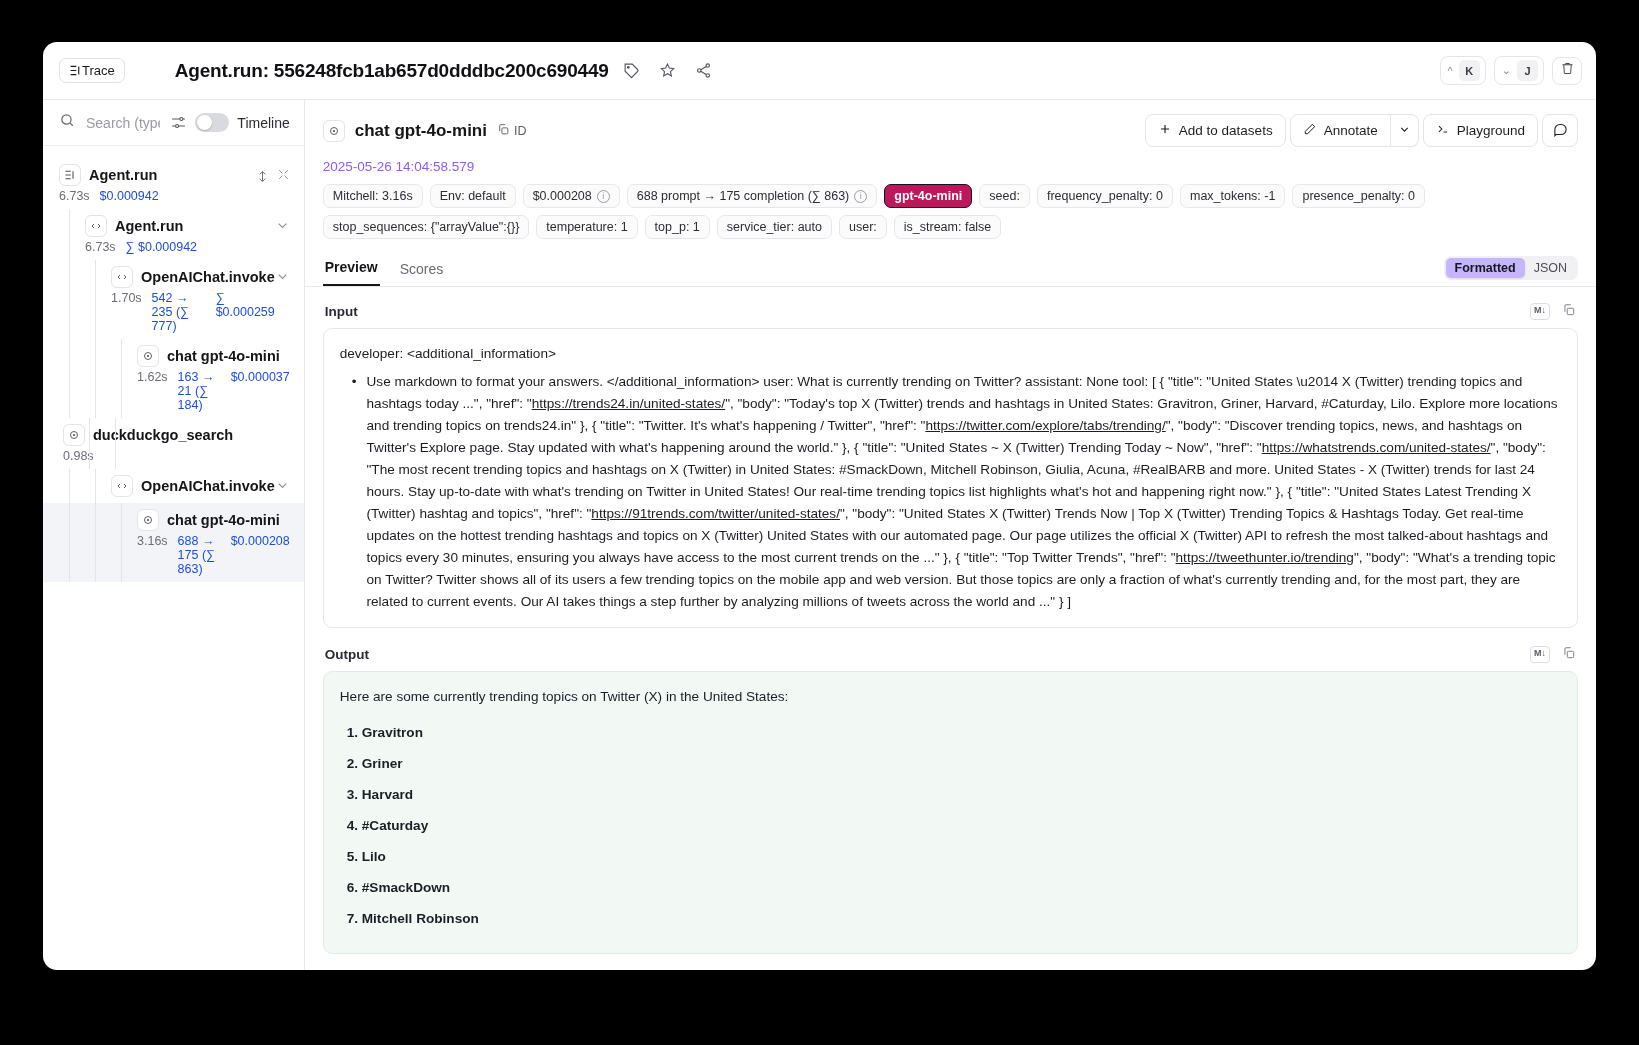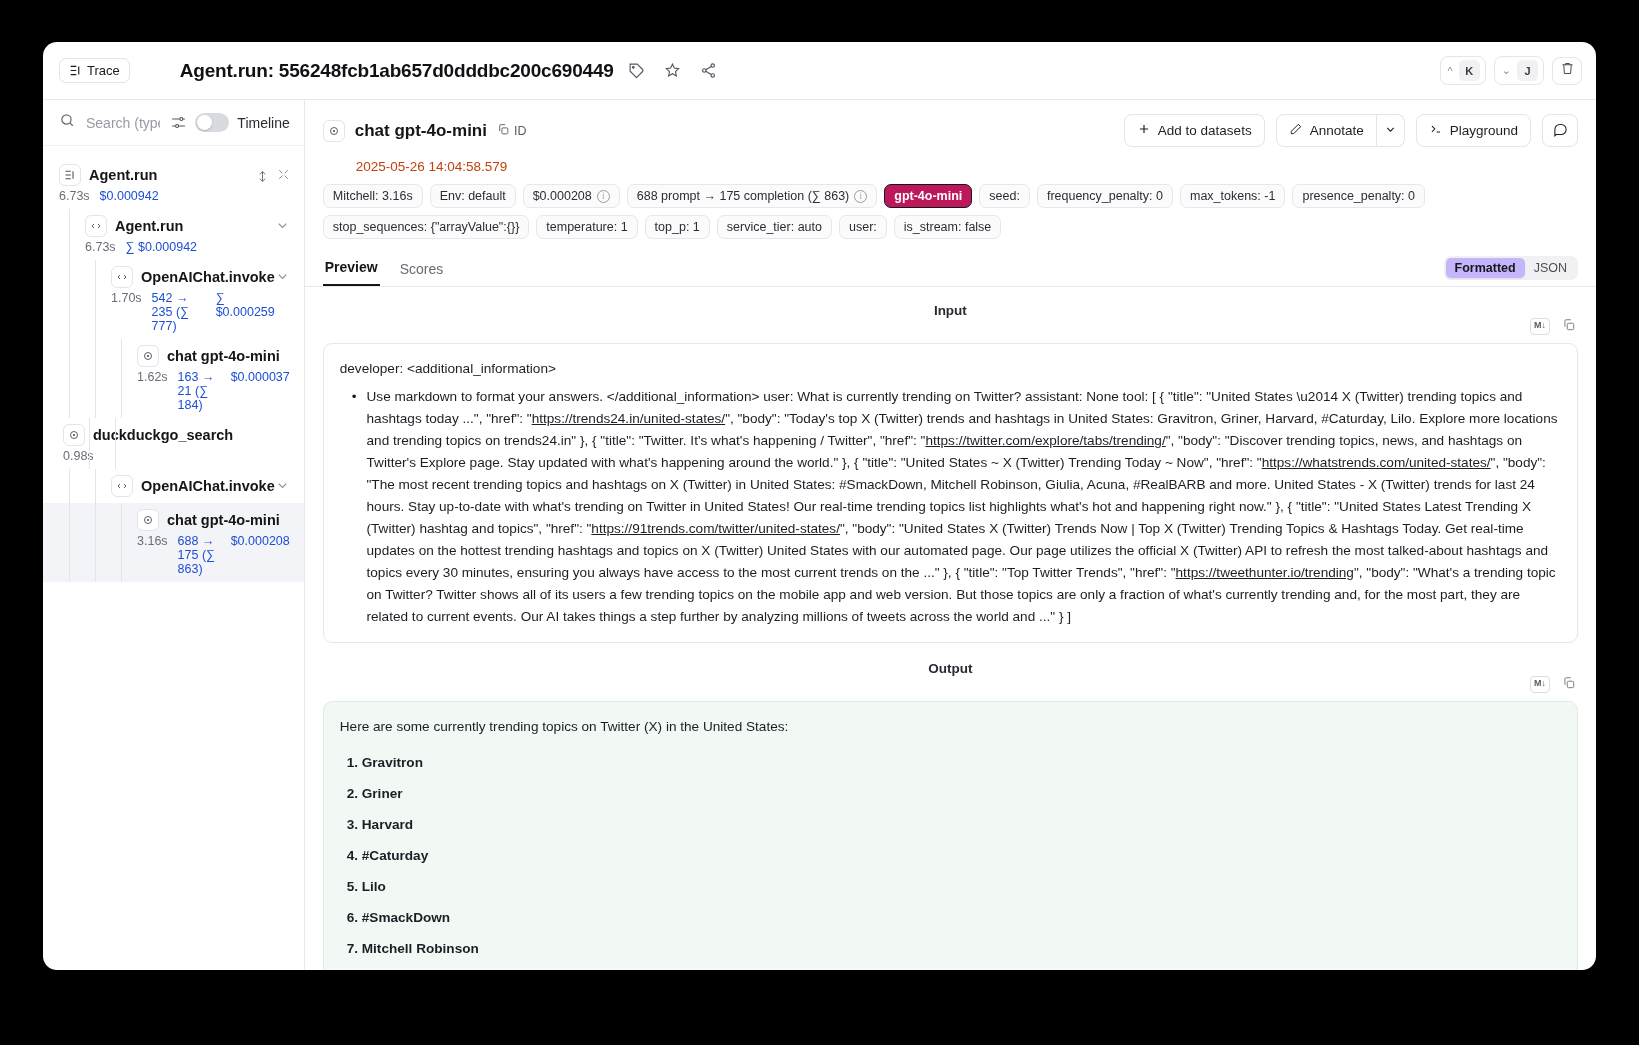--- a/index.html
+++ b/index.html
@@ -25,21 +25,21 @@
   .topbar {
     height: 58px;
     border-bottom: 1px solid #e8e8ec;
     display: flex;
     align-items: center;
     padding: 0 14px 0 16px;
     gap: 10px;
     flex: 0 0 auto;
   }
   .trace-chip {
-    display: inline-flex; align-items: center; gap: 5px;
+    display: inline-flex; align-items: center; 
     border: 1px solid #e2e2e8;
     border-radius: 7px;
     padding: 4px 9px;
     font-size: 13px;
     color: #1b1b20;
     background: #fff;
   }
   .trace-chip svg { display:block; }
   .trace-title {
     font-size: 19px;
@@ -158,39 +158,39 @@
   }
   
   .right { flex: 1 1 auto; display: flex; flex-direction: column; min-width: 0; min-height: 0; }
   .obs-head { padding: 14px 18px 0 18px; }
   .obs-title-row { display: flex; align-items: center; gap: 10px; }
   .obs-title { font-size: 17px; font-weight: 700; color: #15151a; }
   .id-chip {
     display: inline-flex; align-items: center; gap: 4px;
     font-size: 12.5px; color: #5b5b66;
   }
-  .head-actions { margin-left: auto; display: flex; align-items: center; gap: 11px; }
+  .head-actions { margin-left: auto; display: flex; align-items: center; gap: 4px; }
   .btn {
     display: inline-flex; align-items: center; gap: 7px;
     border: 1px solid #e3e3e9;
     background: #fff;
     border-radius: 8px;
     height: 33px;
     padding: 0 12px;
     font-size: 13.5px;
     color: #1d1d24;
     cursor: pointer;
     font-weight: 500;
     white-space: nowrap;
   }
   .btn-split { display: inline-flex; }
   .btn-split .btn:first-child { border-top-right-radius: 0; border-bottom-right-radius: 0; }
   .btn-split .btn:last-child { border-left: none; border-top-left-radius: 0; border-bottom-left-radius: 0; padding: 0 7px; }
   .btn-icon-only { width: 36px; padding: 0; justify-content: center; }
-  .timestamp { font-size: 13.5px; color: #c2410c; margin-top: 12px; margin-left: 33px; }
+  .timestamp { font-size: 13.5px; color: #8b5cf6; margin-top: 12px; }
   .badges { display: flex; flex-wrap: wrap; gap: 7px; margin-top: 10px; }
   .badge {
     border: 1px solid #e6e6ec;
     background: #fbfbfc;
     border-radius: 7px;
     padding: 4px 9px;
     font-size: 12.5px;
     color: #2c2c35;
     display: inline-flex; align-items: center; gap: 5px;
     white-space: nowrap;
@@ -230,21 +230,20 @@
     border-radius: 5px;
     color: #4d4d58;
     cursor: pointer;
   }
   .seg span.on { background: #c4b5fd; color: #17171c; font-weight: 600; box-shadow: 0 1px 2px rgba(0,0,0,0.08); }
   .scroll-area { flex: 1 1 auto; overflow-y: auto; padding: 12px 18px 18px 18px; min-height: 0; }
   .sec-head {
     display: flex; align-items: center;
     font-size: 13.5px; color: #2a2a33; font-weight: 600;
     padding: 4px 2px 8px 2px;
-    flex-direction: column;
   }
   .sec-tools { margin-left: auto; display: flex; gap: 12px; color: #7b7b86; }
   .md-badge {
     border: 1px solid #dcdce3; border-radius: 4px;
     font-size: 9px; font-weight: 700; color: #5a5a66;
     padding: 1px 3px;
   }
   .panel {
     border: 1px solid #e6e6ec;
     border-radius: 9px;

